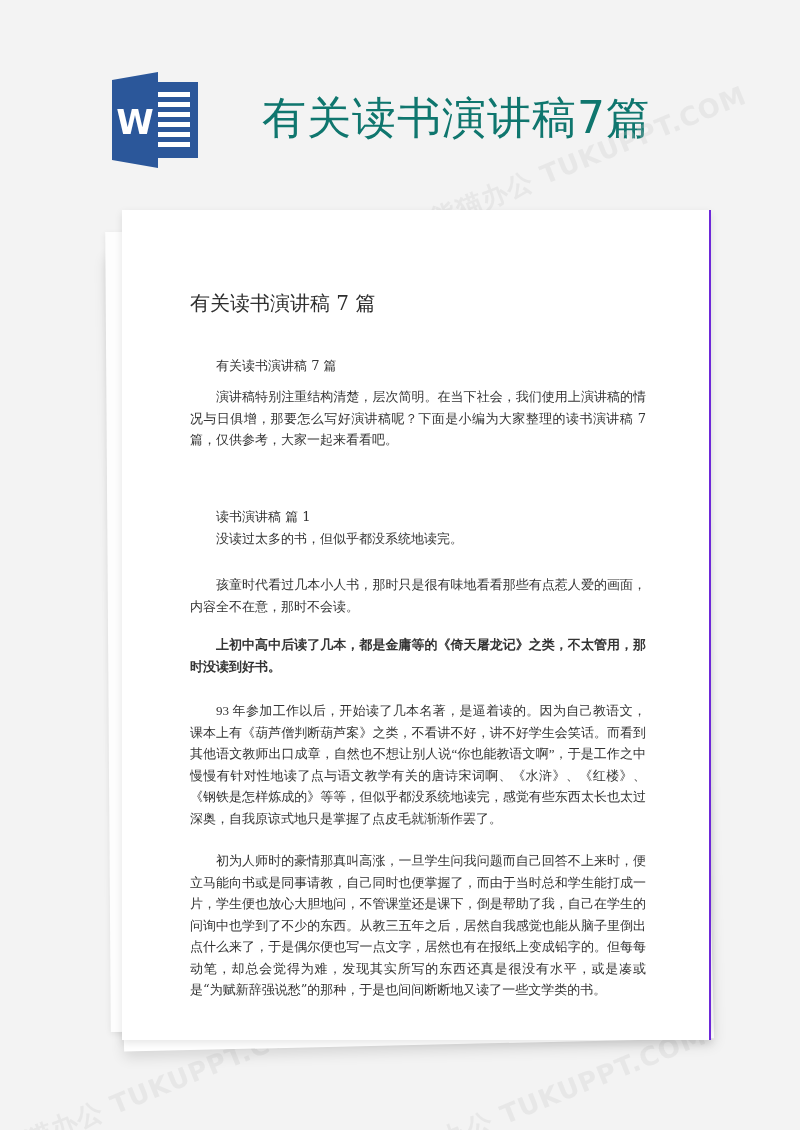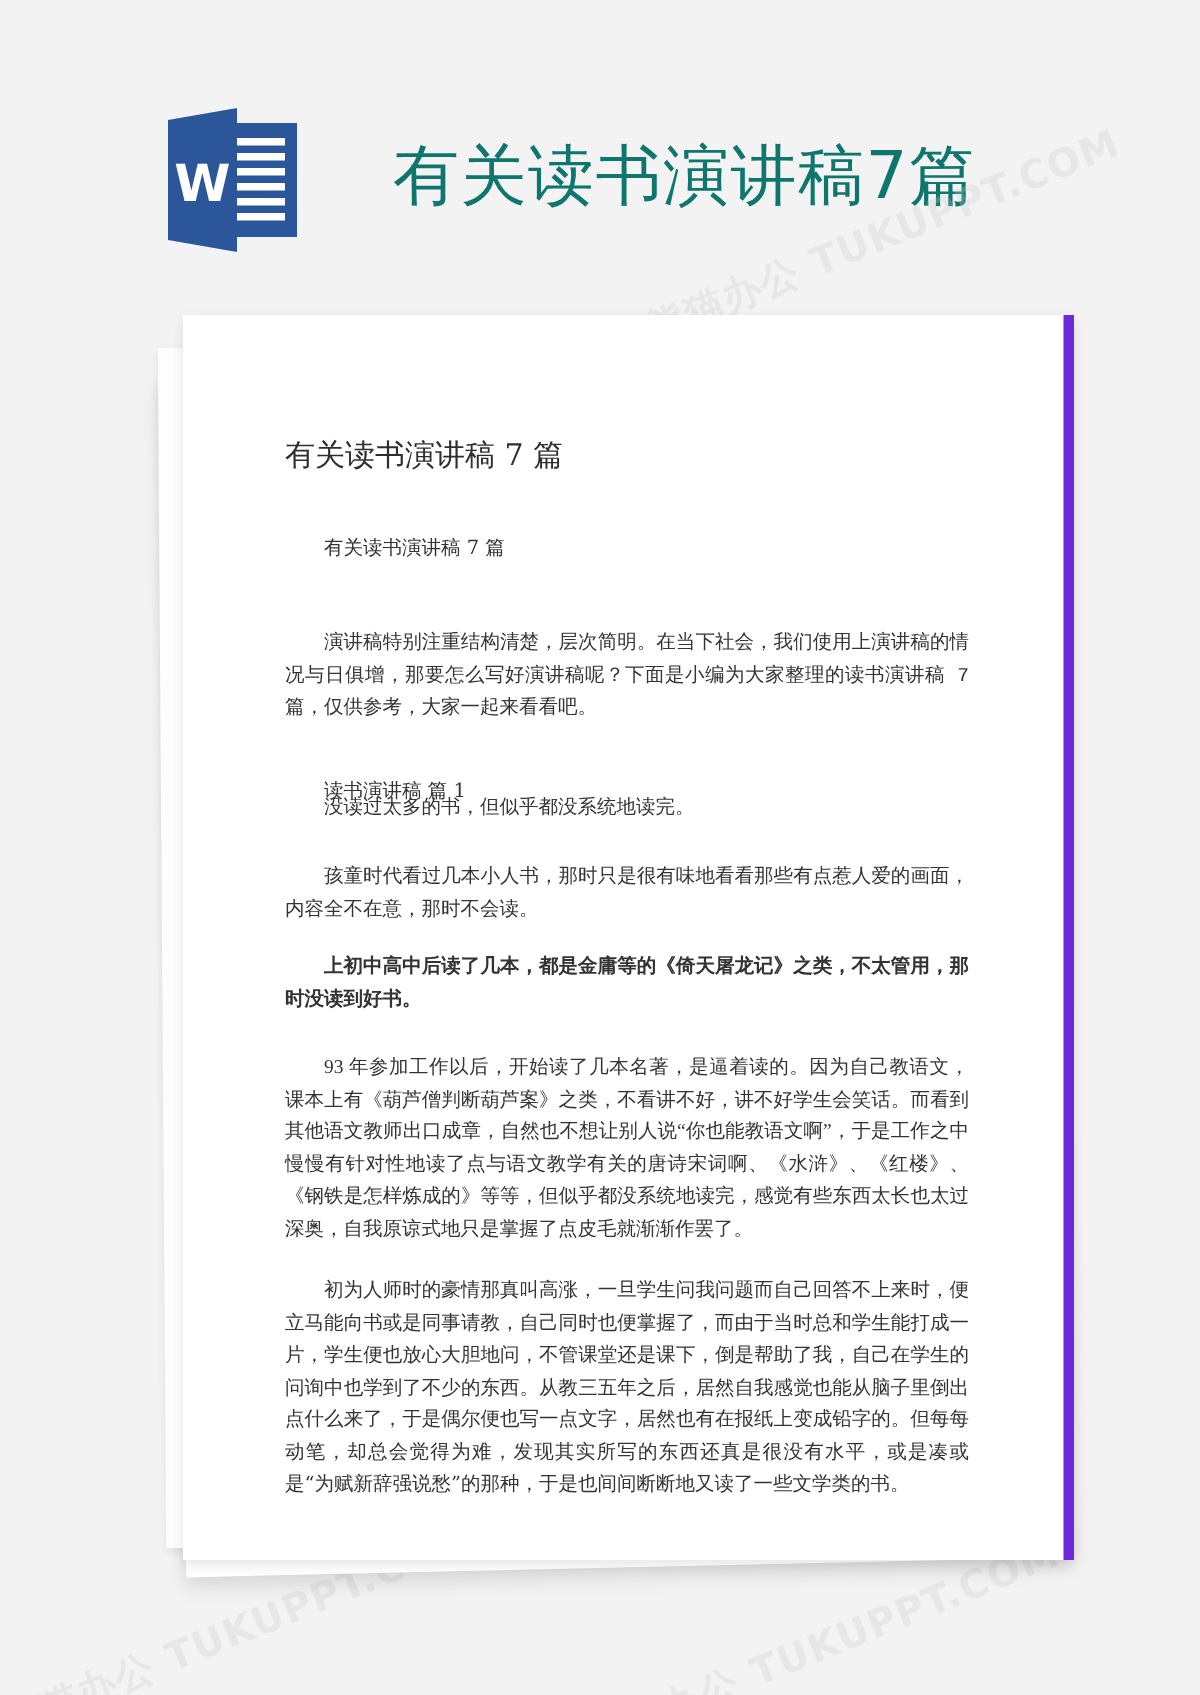--- a/index.html
+++ b/index.html
@@ -32,21 +32,21 @@
     .paper-mid {
       position: absolute; left: 108px; top: 230px; width: 600px; height: 800px;
       background: #fdfdfd;
       transform: rotate(-0.4deg);
       box-shadow: 0 2px 6px rgba(0,0,0,0.08);
     }
     .paper {
       position: absolute; left: 122px; top: 210px; width: 587px; height: 830px;
       background: #ffffff;
       box-shadow: 0 3px 8px rgba(0,0,0,0.10);
-      border-right: 7px solid #6d28d9;
+      border-right: 2px solid #6d28d9;
     }
     .doc {
       position: absolute; left: 190px; top: 0; width: 460px;
       color: #333;
     }
     .doc-title {
       position: absolute; top: 80px; left: 0;
       font-size: 20px; color: #2e2e2e; white-space: nowrap;
     }
     .p {
@@ -81,23 +81,23 @@
 
 <div class="paper-back"></div>
 <div class="paper-mid"></div>
 
 <div class="paper">
   <div class="doc" style="left:68px;">
     <div class="doc-title">有关读书演讲稿 7 篇</div>
 
     <div class="p heading-line" style="top:145px;">有关读书演讲稿 7 篇</div>
 
-    <div class="p indent" style="top:208px;font-family:Liberation Mono, monospace;">演讲稿特别注重结构清楚，层次简明。在当下社会，我们使用上演讲稿的情况与日俱增，那要怎么写好演讲稿呢？下面是小编为大家整理的读书演讲稿 7 篇，仅供参考，大家一起来看看吧。</div>
+    <div class="p indent" style="top:176px;">演讲稿特别注重结构清楚，层次简明。在当下社会，我们使用上演讲稿的情况与日俱增，那要怎么写好演讲稿呢？下面是小编为大家整理的读书演讲稿 7 篇，仅供参考，大家一起来看看吧。</div>
 
-    <div class="p heading-line" style="top:296px;margin-top:11px;">读书演讲稿 篇 1</div>
+    <div class="p heading-line" style="top:296px;">读书演讲稿 篇 1</div>
 
     <div class="p indent" style="top:318px;">没读过太多的书，但似乎都没系统地读完。</div>
 
     <div class="p indent" style="top:364px;">孩童时代看过几本小人书，那时只是很有味地看看那些有点惹人爱的画面，内容全不在意，那时不会读。</div>
 
     <div class="p indent" style="top:424px;font-weight:bold;">上初中高中后读了几本，都是金庸等的《倚天屠龙记》之类，不太管用，那时没读到好书。</div>
 
     <div class="p indent" style="top:490px;font-family:Liberation Serif, serif;">93 年参加工作以后，开始读了几本名著，是逼着读的。因为自己教语文，课本上有《葫芦僧判断葫芦案》之类，不看讲不好，讲不好学生会笑话。而看到其他语文教师出口成章，自然也不想让别人说“你也能教语文啊”，于是工作之中慢慢有针对性地读了点与语文教学有关的唐诗宋词啊、《水浒》、《红楼》、《钢铁是怎样炼成的》等等，但似乎都没系统地读完，感觉有些东西太长也太过深奥，自我原谅式地只是掌握了点皮毛就渐渐作罢了。</div>
 
     <div class="p indent" style="top:640px;">初为人师时的豪情那真叫高涨，一旦学生问我问题而自己回答不上来时，便立马能向书或是同事请教，自己同时也便掌握了，而由于当时总和学生能打成一片，学生便也放心大胆地问，不管课堂还是课下，倒是帮助了我，自己在学生的问询中也学到了不少的东西。从教三五年之后，居然自我感觉也能从脑子里倒出点什么来了，于是偶尔便也写一点文字，居然也有在报纸上变成铅字的。但每每动笔，却总会觉得为难，发现其实所写的东西还真是很没有水平，或是凑或是“为赋新辞强说愁”的那种，于是也间间断断地又读了一些文学类的书。</div>

